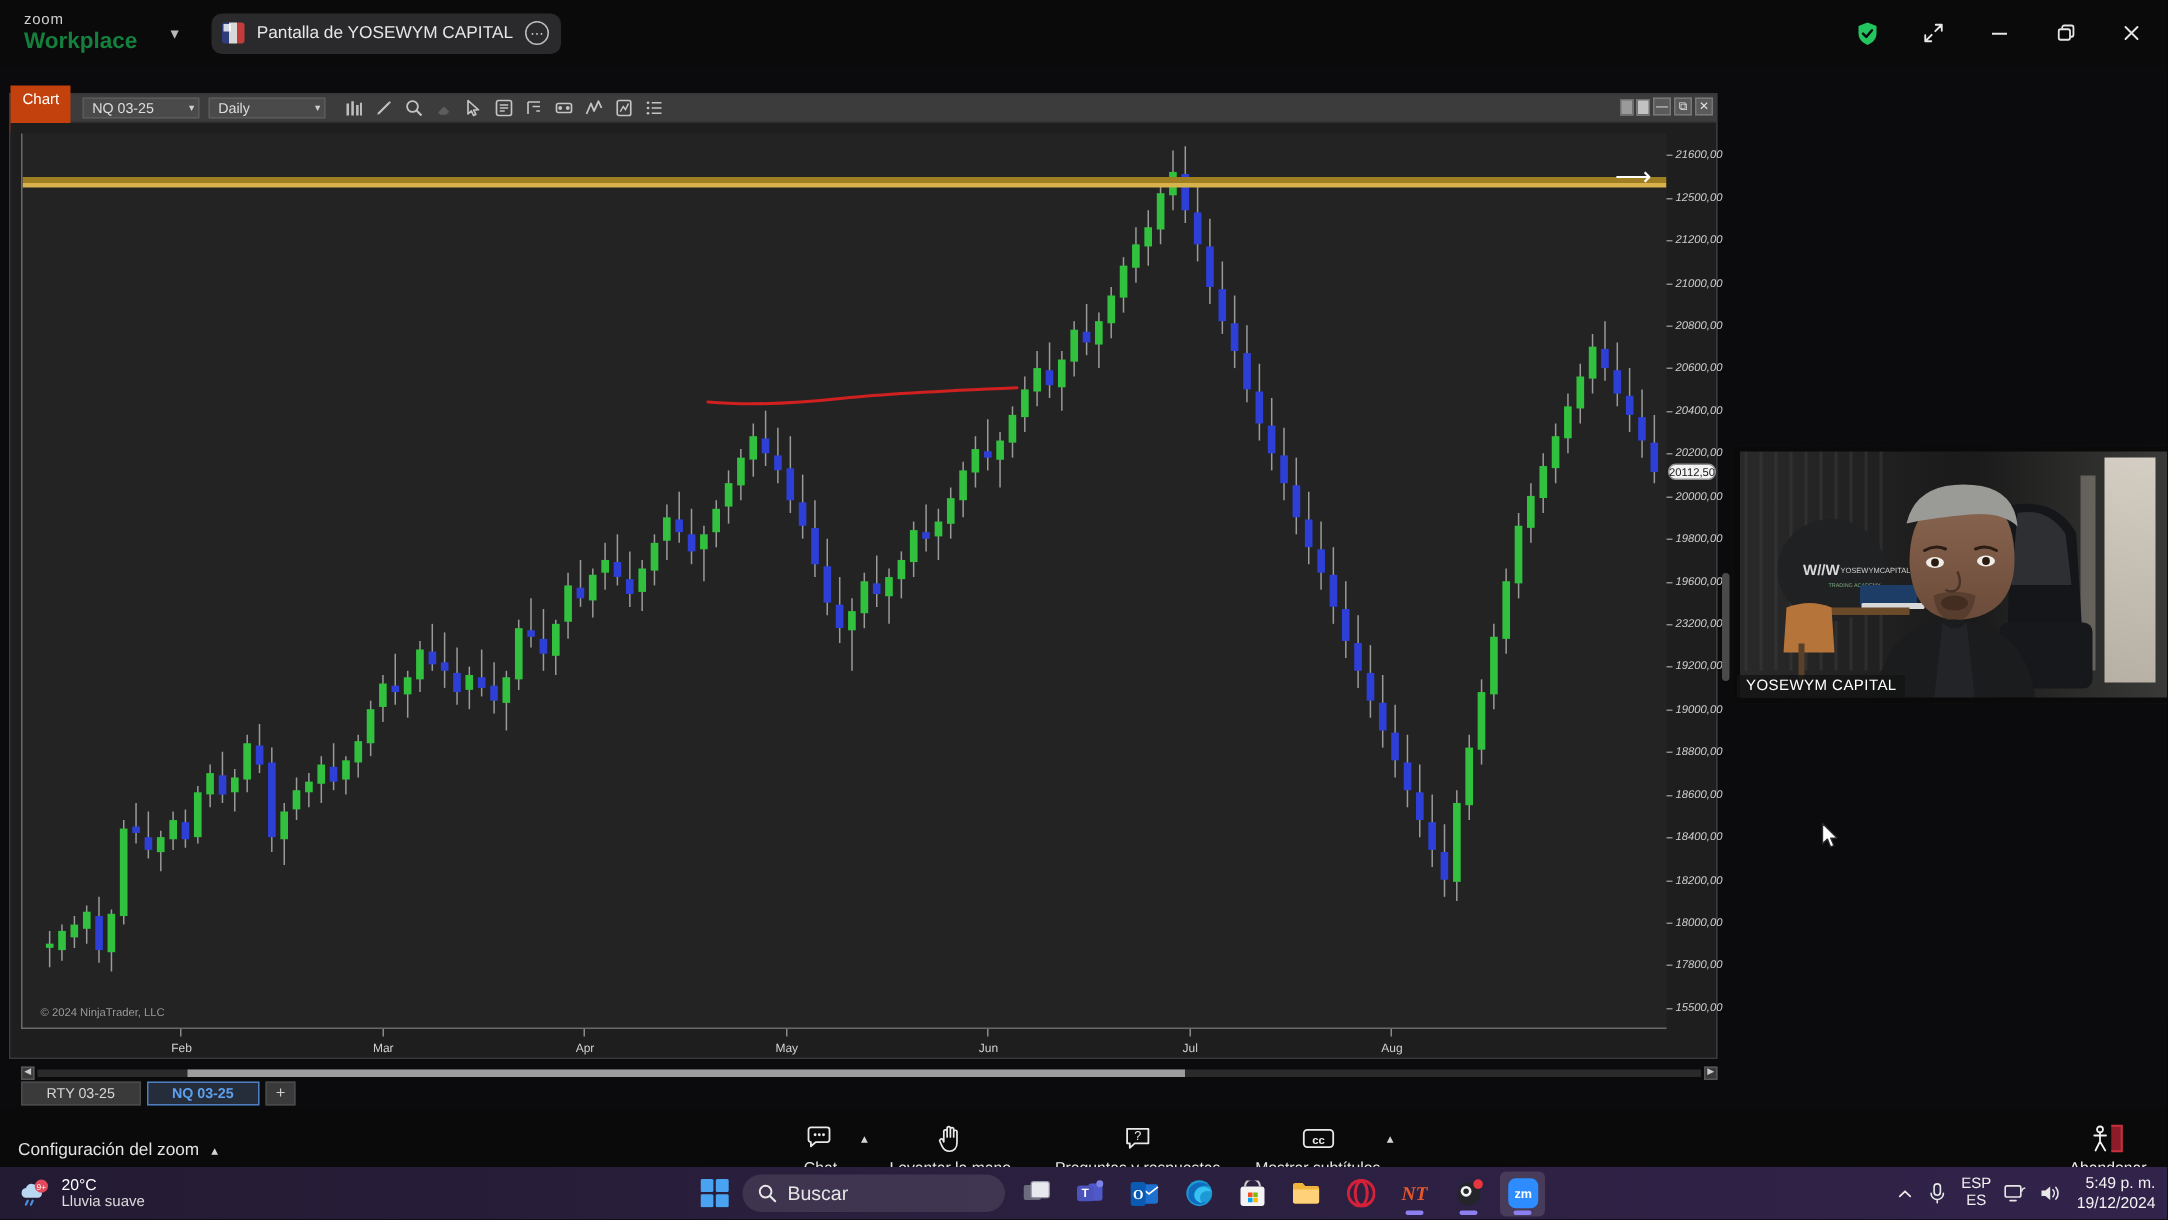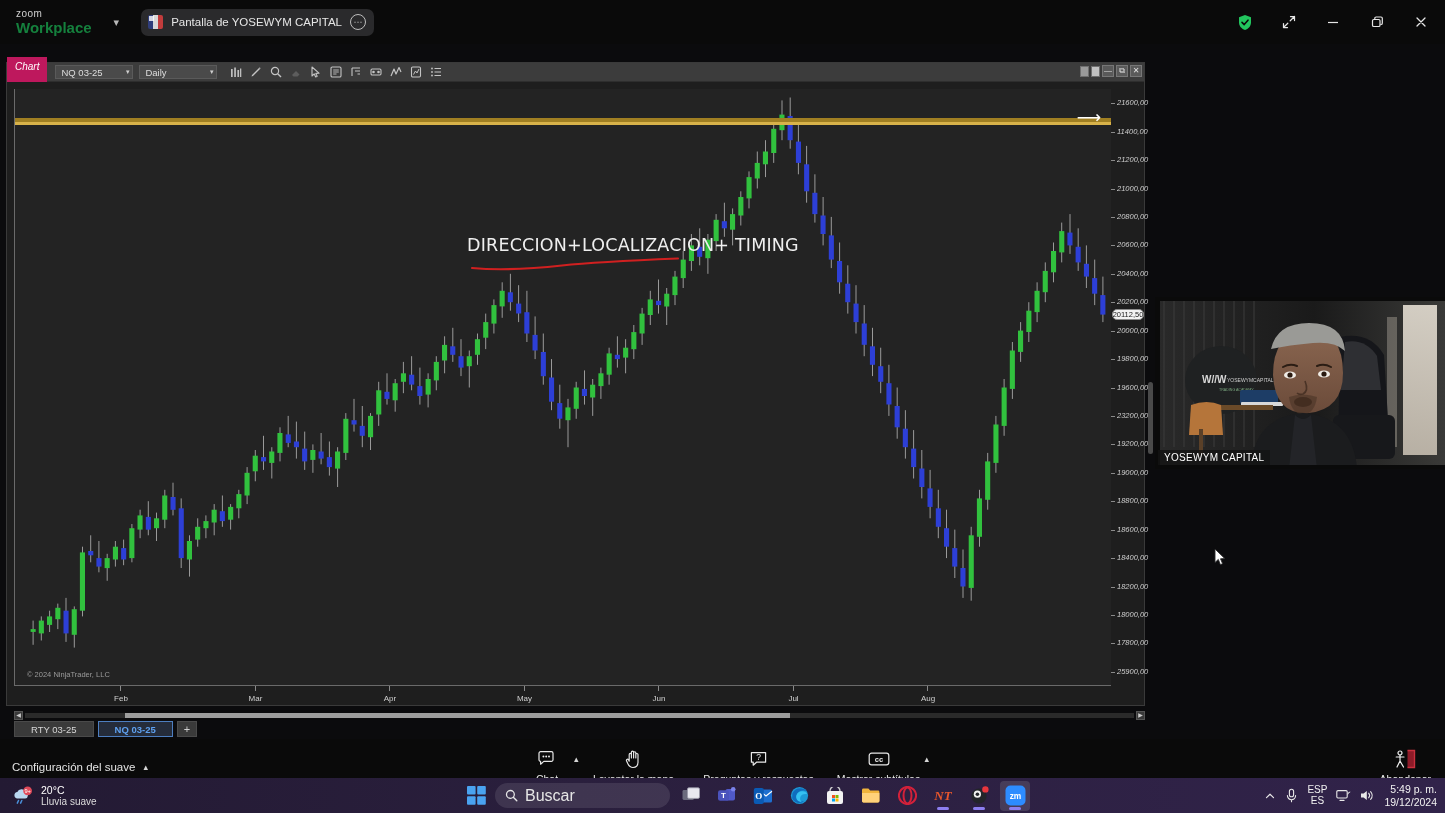--- a/index.html
+++ b/index.html
@@ -20,21 +20,21 @@
   .share-flag:after{content:"";position:absolute;left:1px;top:1px;width:5px;height:5px;background:#fff;opacity:.8;}
   .share-label{font-size:11.5px;color:#e6e6e6;white-space:nowrap;}
   .share-more{width:16px;height:16px;border:1.2px solid #bdbdbd;border-radius:50%;display:flex;align-items:center;justify-content:center;font-size:9px;color:#d0d0d0;line-height:0;letter-spacing:1px;padding-left:1px;}
   .top-right{margin-left:auto;display:flex;align-items:center;gap:0;padding-right:2px;}
   .tr-ico{width:44px;height:44px;display:flex;align-items:center;justify-content:center;}
   .tr-ico svg{display:block;}
 
   
   .nt-window{position:absolute;left:6px;top:62px;width:1139px;height:644px;background:#2b2b2b;border:1px solid #3a3a3a;}
   .nt-toolbar{height:19px;background:#3c3c3c;display:flex;align-items:center;position:relative;border-bottom:1px solid #2e2e2e;}
-  .nt-chartbtn{background:#be185d;color:#fff;font-size:10px;height:31px;line-height:19px;padding:0 8px;font-weight:400;font-style:italic;}
+  .nt-chartbtn{background:#c2410c;color:#fff;font-size:10px;height:31px;line-height:19px;padding:0 8px;font-weight:400;}
   .nt-combo{height:14px;background:#4a4a4a;border:1px solid #5a5a5a;margin-left:8px;display:flex;align-items:center;justify-content:space-between;padding:0 3px 0 5px;color:#ddd;font-size:9.5px;}
   .nt-combo.c1{width:78px;}
   .nt-combo.c2{width:78px;margin-left:6px;}
   .nt-combo .cv{white-space:nowrap;overflow:hidden;}
   .nt-combo .ca{font-size:7px;color:#cfcfcf;}
   .nt-tools{display:flex;align-items:center;gap:7px;margin-left:12px;}
   .nt-tools .ti{width:13px;height:13px;display:flex;align-items:center;justify-content:center;opacity:.85;}
   .nt-winbtns{position:absolute;right:2px;top:2px;display:flex;gap:2px;align-items:center;}
   .wb{width:9px;height:11px;background:#9a9a9a;border:1px solid #6f6f6f;}
   .wb2{width:9px;height:11px;background:#c2c2c2;border:1px solid #6f6f6f;}
@@ -103,21 +103,21 @@
   
   .taskbar{position:absolute;left:0;bottom:0;width:1445px;height:35px;background:linear-gradient(90deg,#231a33 0%,#2a1f3d 40%,#31234a 100%);display:flex;align-items:center;}
   .tb-weather{display:flex;align-items:center;gap:7px;margin-left:12px;}
   .tb-wicon{position:relative;width:22px;height:20px;}
   .tb-wtext{line-height:1.15;}
   .tb-wtext .t1{font-size:10.5px;color:#fff;}
   .tb-wtext .t2{font-size:10px;color:#dcdcdc;}
   .tb-center{position:absolute;left:463px;display:flex;align-items:center;gap:6px;}
   .tb-start{width:26px;height:26px;display:flex;align-items:center;justify-content:center;}
   .tb-search{width:175px;height:25px;border-radius:13px;background:rgba(255,255,255,.10);display:flex;align-items:center;gap:7px;padding:0 10px;}
-  .tb-search span{font-size:16px;color:#e6e6e6;text-align:center;}
+  .tb-search span{font-size:13px;color:#e6e6e6;text-align:center;}
   .tb-app{width:30px;height:30px;display:flex;align-items:center;justify-content:center;position:relative;border-radius:4px;}
   .tb-app.active{background:rgba(255,255,255,.12);}
   .tb-app .under{position:absolute;bottom:1px;left:50%;transform:translateX(-50%);width:12px;height:2.5px;border-radius:2px;background:#8d7ff0;}
   .tb-right{position:absolute;right:8px;display:flex;align-items:center;gap:9px;}
   .tb-lang{line-height:1.05;text-align:center;}
   .tb-lang div{font-size:10px;color:#f0f0f0;}
   .tb-clock{line-height:1.15;text-align:right;}
   .tb-clock div{font-size:10.5px;color:#f2f2f2;}
   .tb-ic{display:flex;align-items:center;justify-content:center;}
 </style>
@@ -531,36 +531,35 @@
               <line x1="1087.9" x2="1087.9" y1="187.6" y2="233.1" stroke="#9a9a9a" stroke-width="1"></line>
               <rect x="1085.3" y="206.1" width="5.1" height="19.5" fill="#2d3fd6"></rect>
             </svg>
         </div>
 
         <div class="gold-line g1"></div>
         <div class="gold-line g2"></div>
 
         <div class="arrow-right">⟶</div>
 
-        <div class="annot">DIRECCION+LOCALIZACION+ TIMING</div>
         <svg class="annot-underline" viewBox="0 0 212 14">
           <path d="M2 11 C 30 13.5, 60 12, 92 8.5 C 125 5, 160 3.5, 208 1.5" stroke="#d02020" stroke-width="2.1" fill="none" stroke-linecap="round"></path>
         </svg>
 
         <div class="copyright">© 2024 NinjaTrader, LLC</div>
       </div>
 
       <div class="price-axis">
           <div class="pa-tick" style="top: 14.2143px;">
             <i></i>
             <span>21600,00</span>
           </div>
           <div class="pa-tick" style="top: 42.6429px;">
             <i></i>
-            <span>11400,00</span>
+            <span>12500,00</span>
           </div>
           <div class="pa-tick" style="top: 71.0714px;">
             <i></i>
             <span>21200,00</span>
           </div>
           <div class="pa-tick" style="top: 99.5px;">
             <i></i>
             <span>21000,00</span>
           </div>
           <div class="pa-tick" style="top: 127.929px;">
@@ -622,21 +621,21 @@
           <div class="pa-tick" style="top: 525.929px;">
             <i></i>
             <span>18000,00</span>
           </div>
           <div class="pa-tick" style="top: 554.357px;">
             <i></i>
             <span>17800,00</span>
           </div>
           <div class="pa-tick" style="top: 582.786px;">
             <i></i>
-            <span>25900,00</span>
+            <span>15500,00</span>
           </div>
           <div class="pa-current" style="top: 220.152px;">20112,50</div>
         </div>
 
       <div class="date-axis">
           <div class="da-tick" style="left: 106px;">
             <i></i>
             <span>Feb</span>
           </div>
           <div class="da-tick" style="left: 240.5px;">
@@ -745,21 +744,21 @@
     </svg>
     <div class="vt-name">YOSEWYM CAPITAL</div>
   </div>
 
   <svg class="cursor" viewBox="0 0 12 18">
     <path d="M1 1 L1 14.5 L4.3 11.4 L6.4 16.6 L8.6 15.7 L6.5 10.8 L10.8 10.6 Z" fill="#ffffff" stroke="#2b2b2b" stroke-width=".9" stroke-linejoin="round"></path>
   </svg>
 
   <div class="zoom-bottom">
     <div class="zb-left">
-      <span>Configuración del suave</span>
+      <span>Configuración del zoom</span>
       <span class="car">▴</span>
     </div>
 
     <div class="zb-center">
 
       <div class="zb-grp">
         <div class="zb-item">
           <div class="zb-ic">
             <svg width="19" height="19" viewBox="0 0 19 19">
                 <path d="M2 3.2 A1.6 1.6 0 0 1 3.6 1.6 H14.4 A1.6 1.6 0 0 1 16 3.2 V9.8 A1.6 1.6 0 0 1 14.4 11.4 H6.8 L3.6 14.2 V11.4 A1.6 1.6 0 0 1 2 9.8 Z" stroke="#e9e9e9" stroke-width="1.2" fill="none" stroke-linejoin="round"></path>

